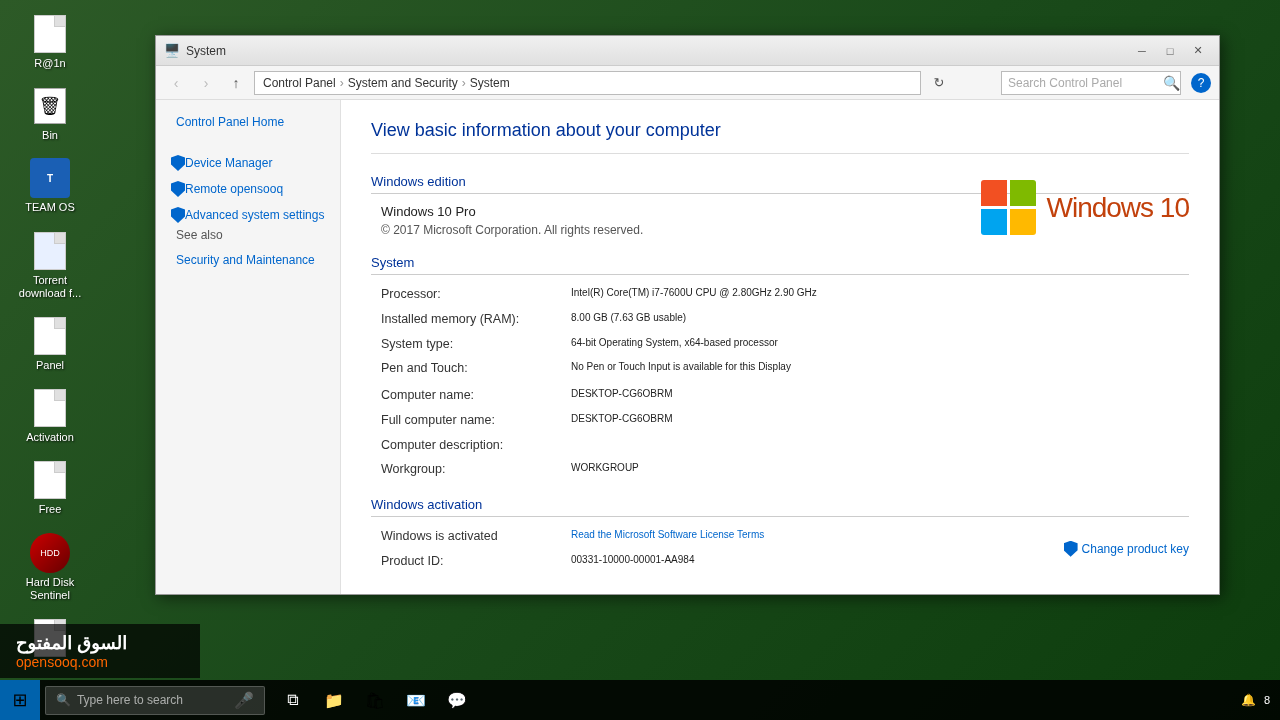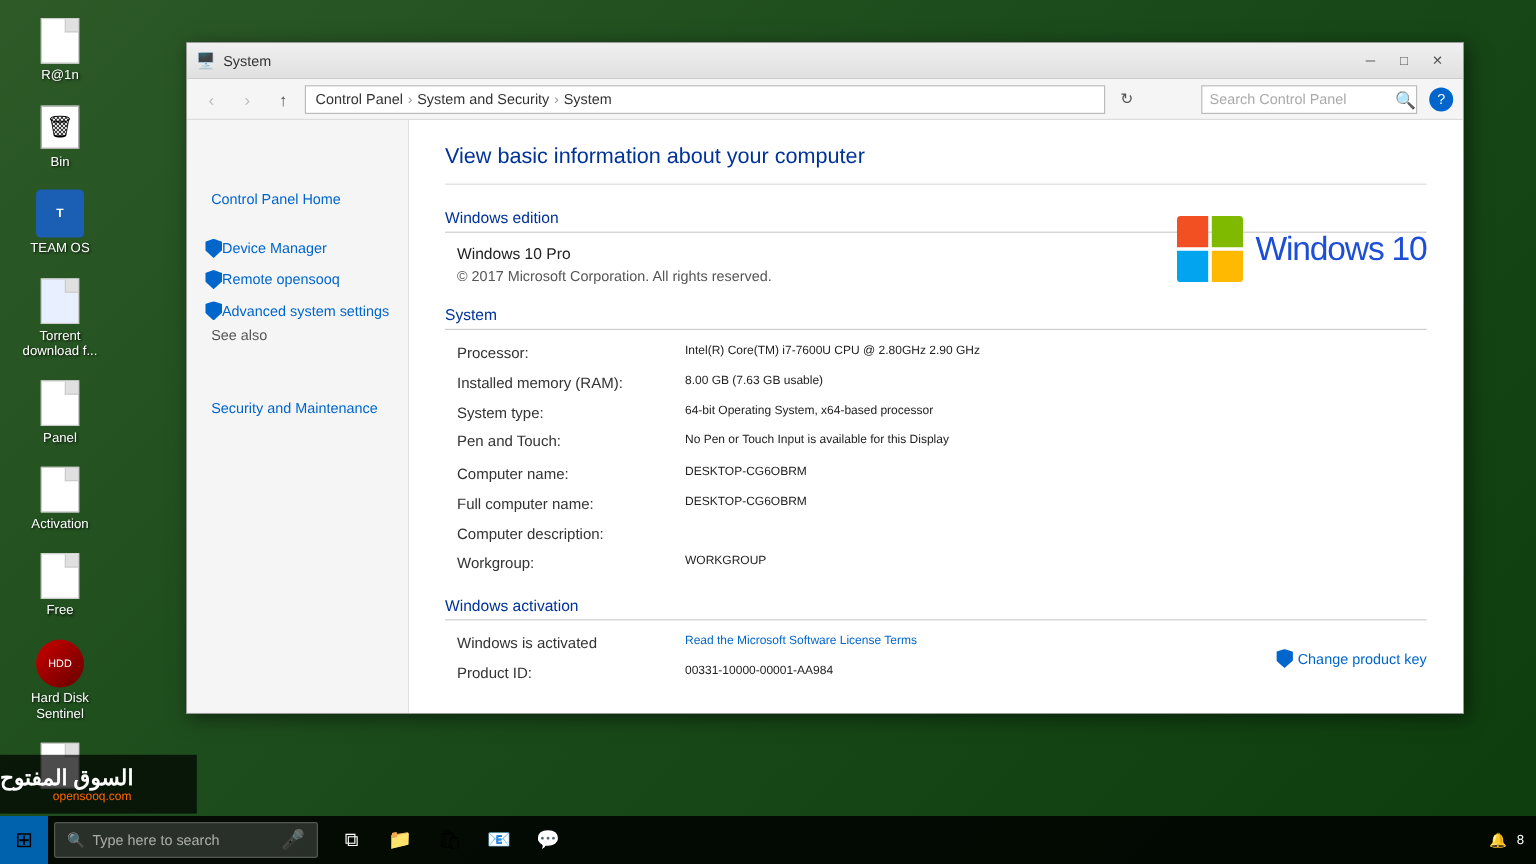--- a/index.html
+++ b/index.html
@@ -305,21 +305,20 @@
       overflow-y: auto;
     }
 
     .sidebar-link {
       display: block;
       padding: 5px 20px;
       font-size: 12px;
       color: #0066cc;
       cursor: pointer;
       text-decoration: none;
-      margin-top: 44px;
     }
 
     .sidebar-section {
       margin-top: 16px;
     }
 
     .sidebar-item {
       display: flex;
       align-items: center;
       padding: 5px 15px;
@@ -372,21 +371,21 @@
       gap: 3px;
     }
 
     .win-flag div:nth-child(1) { background: #f25022; border-radius: 3px 0 0 0; }
     .win-flag div:nth-child(2) { background: #7fba00; border-radius: 0 3px 0 0; }
     .win-flag div:nth-child(3) { background: #00a4ef; border-radius: 0 0 0 3px; }
     .win-flag div:nth-child(4) { background: #ffb900; border-radius: 0 0 3px 0; }
 
     .windows-text {
       font-size: 28px;
-      color: #1d4ed8;
+      color: #c2410c;
       font-weight: 200;
       letter-spacing: -1px;
     }
 
     
     .section-header {
       font-size: 13px;
       color: #003399;
       margin-bottom: 10px;
       margin-top: 18px;
@@ -465,38 +464,37 @@
       font-size: 12px;
       color: #555;
       margin-bottom: 8px;
     }
 
     
     .opensooq-watermark {
       position: absolute;
       bottom: 42px;
       left: 0;
-      width: 164px;
+      width: 200px;
       background: rgba(0,0,0,0.7);
-      padding: 8px 0;
+      padding: 8px 16px;
       display: flex;
       align-items: center;
       gap: 8px;
     }
 
     .opensooq-logo {
       color: white;
       font-size: 18px;
       font-weight: bold;
     }
 
     .opensooq-sub {
       color: #ff6600;
-      font-size: 10px;
-      margin-left: 44px;
+      font-size: 14px;
     }
 
     
     .teamos-icon {
       width: 40px;
       height: 40px;
       background: #1a5fb4;
       border-radius: 4px;
       display: flex;
       align-items: center;

